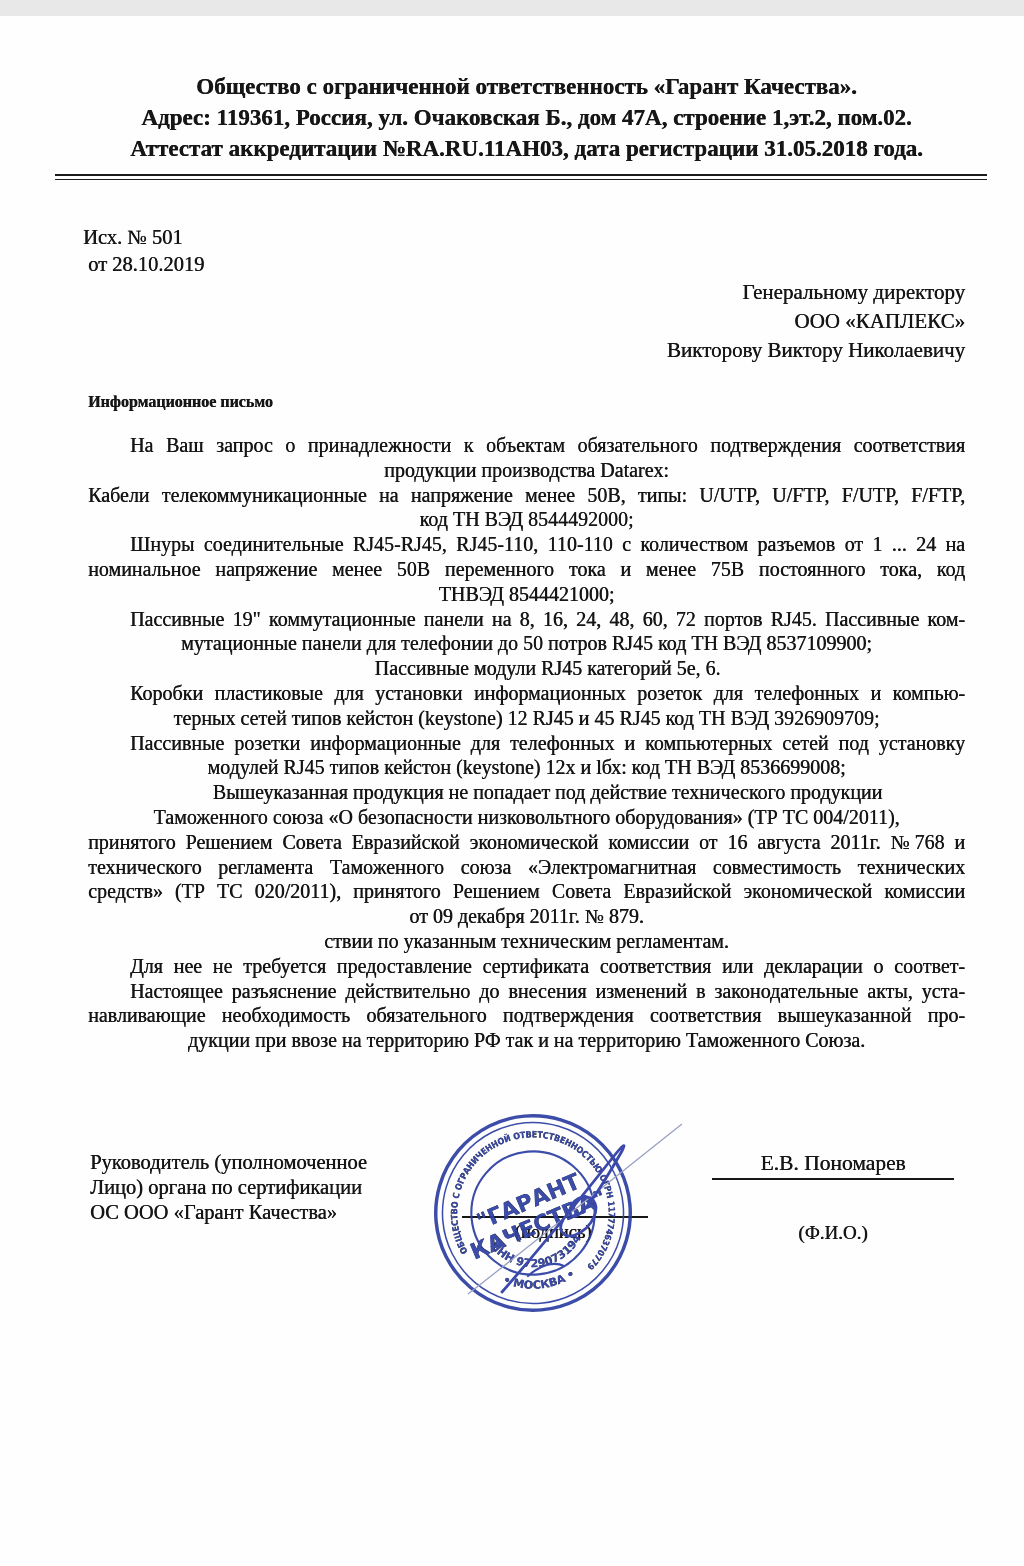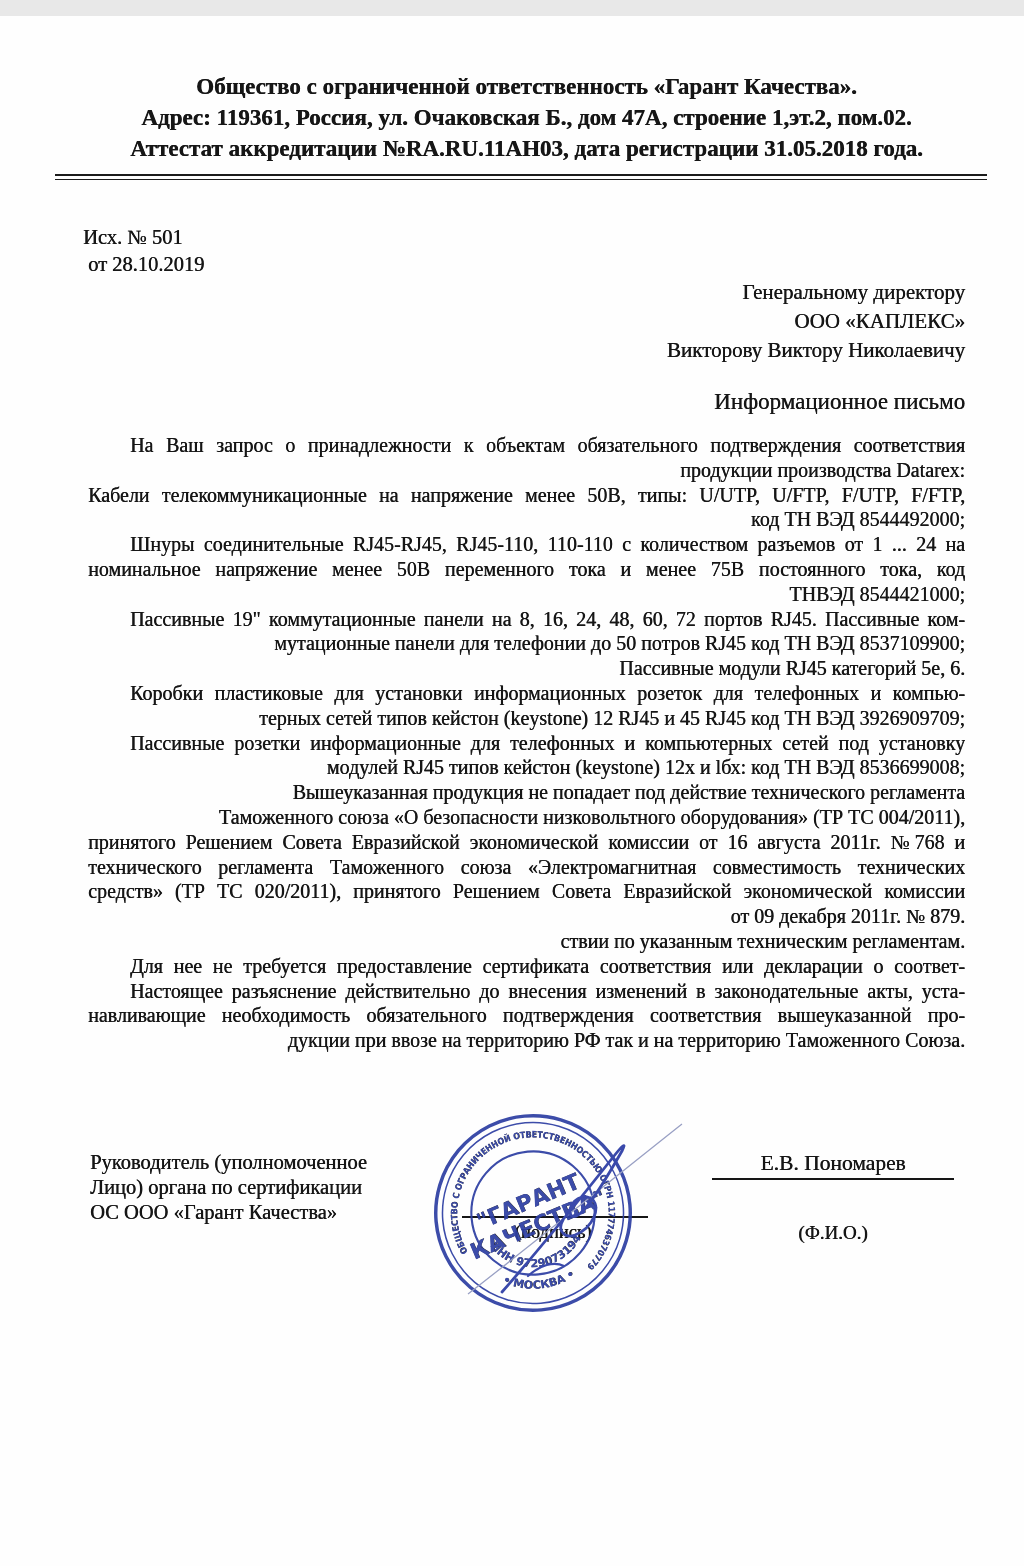--- a/index.html
+++ b/index.html
@@ -31,32 +31,32 @@
     font-size:20.5px;line-height:27px;
   }
   .ref .d{padding-left:5px;}
   .addressee{
     margin:0 59px 0 88px;
     text-align:right;
     font-size:21px;line-height:29px;
   }
   .title{
     margin:22px 59px 0 88px;
-    text-align:right;
-    font-weight:normal;
-    font-size:23px;line-height:30px;
+    text-align:left;
+    font-weight:bold;
+    font-size:16px;line-height:30px;
   }
   .body-text{
     margin:16px 59px 0 88px;
     font-size:20px;
   }
   .body-text .ln{
     height:24.8px;line-height:24.8px;
     overflow:hidden;
-    text-align:right;
+    text-align:center;
   }
   .body-text .ln.ind{padding-left:42px;}
   .body-text .ln.just{text-align:justify;text-align-last:justify;}
   .sig-left{
     position:absolute;left:90px;top:1134px;
     font-size:20.5px;line-height:25px;
   }
   .sign-line{
     position:absolute;left:462px;top:1200px;width:186px;
     border-bottom:2px solid #161616;
@@ -123,21 +123,21 @@
       <div class="ln ind just">Шнуры соединительные RJ45-RJ45, RJ45-110, 110-110 с количеством разъемов от 1 ... 24 на</div>
       <div class="ln just">номинальное напряжение менее 50В переменного тока и менее 75В постоянного тока, код</div>
       <div class="ln">ТНВЭД 8544421000;</div>
       <div class="ln ind just">Пассивные 19" коммутационные панели на 8, 16, 24, 48, 60, 72 портов RJ45. Пассивные ком-</div>
       <div class="ln">мутационные панели для телефонии до 50 потров RJ45 код ТН ВЭД 8537109900;</div>
       <div class="ln ind">Пассивные модули RJ45 категорий 5е, 6.</div>
       <div class="ln ind just">Коробки пластиковые для установки информационных розеток для телефонных и компью-</div>
       <div class="ln">терных сетей типов кейстон (keystone) 12 RJ45 и 45 RJ45 код ТН ВЭД 3926909709;</div>
       <div class="ln ind just">Пассивные розетки информационные для телефонных и компьютерных сетей под установку</div>
       <div class="ln">модулей RJ45 типов кейстон (keystone) 12х и lбх: код ТН ВЭД 8536699008;</div>
-      <div class="ln ind">Вышеуказанная продукция не попадает под действие технического регламента</div>
+      <div class="ln ind">Вышеуказанная продукция не попадает под действие технического продукции</div>
       <div class="ln">Таможенного союза «О безопасности низковольтного оборудования» (ТР ТС 004/2011),</div>
       <div class="ln just">принятого Решением Совета Евразийской экономической комиссии от 16 августа 2011г. №768 и</div>
       <div class="ln just">технического регламента Таможенного союза «Электромагнитная совместимость технических</div>
       <div class="ln just">средств» (ТР ТС 020/2011), принятого Решением Совета Евразийской экономической комиссии</div>
       <div class="ln">от 09 декабря 2011г. № 879.</div>
       <div class="ln">ствии по указанным техническим регламентам.</div>
       <div class="ln ind just">Для нее не требуется предоставление сертификата соответствия или декларации о соответ-</div>
       <div class="ln ind just">Настоящее разъяснение действительно до внесения изменений в законодательные акты, уста-</div>
       <div class="ln just">навливающие необходимость обязательного подтверждения соответствия вышеуказанной про-</div>
       <div class="ln">дукции при ввозе на территорию РФ так и на территорию Таможенного Союза.</div>

